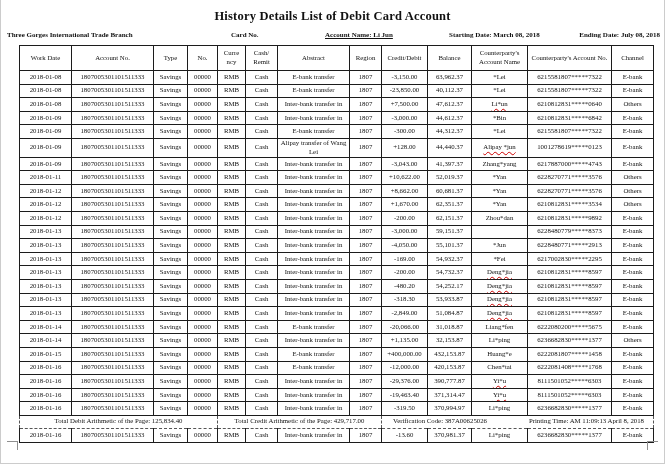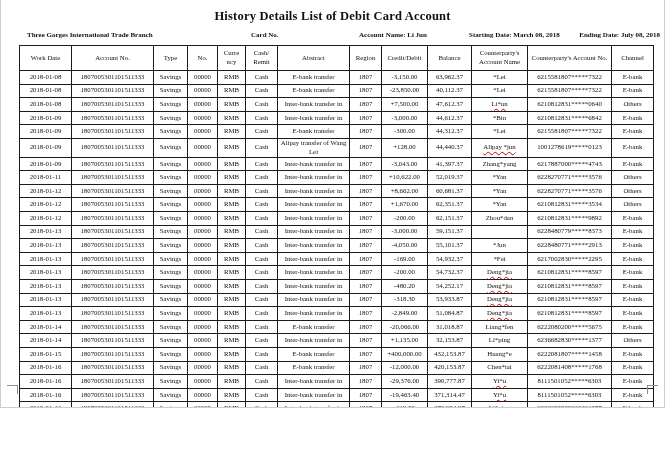--- a/index.html
+++ b/index.html
@@ -1,27 +1,27 @@
 <!DOCTYPE html>
 <html><head>
 <meta charset="utf-8">
 <style>
   html,body { margin:0; padding:0; background:#ffffff; }
   .page {
-    position:relative; width:665px; height:408px; background:#fff;
+    position:relative; width:665px; height:464px; background:#fff;
     font-family:"Liberation Serif", serif; color:#111;
     border-left:1px solid #cccccc; border-right:1px solid #cccccc; border-bottom:1px solid #cccccc;
     box-sizing:border-box; overflow:hidden;
   }
   .title { text-align:center; font-weight:bold; font-size:12.5px; padding-top:9px; letter-spacing:.2px; }
-  .meta { position:relative; height:11px; margin-top:7px; font-weight:bold; font-size:7px; white-space:nowrap;margin-left:20px; }
+  .meta { position:relative; height:11px; margin-top:7px; font-weight:bold; font-size:7px; white-space:nowrap; }
   .meta span { position:absolute; top:0; }
   .m-branch { left:6px; }
   .m-card   { left:186px;padding-left:44px; }
-  .m-acct   { left:338px; }
+  .m-acct   { left:324px;text-decoration:underline; }
   .m-start  { left:448px; }
   .m-end    { right:4px; }
 
   .tablewrap { margin:3px 13px 0 18px; }
   table { width:634px; border-collapse:collapse; table-layout:fixed; font-size:6.8px; }
   th, td {
     border:1px solid #1c1c1c; padding:0 1px; text-align:center; vertical-align:middle;
     font-weight:normal; line-height:1.3; overflow:hidden; word-wrap:break-word;
   }
   thead th { height:24px; }

